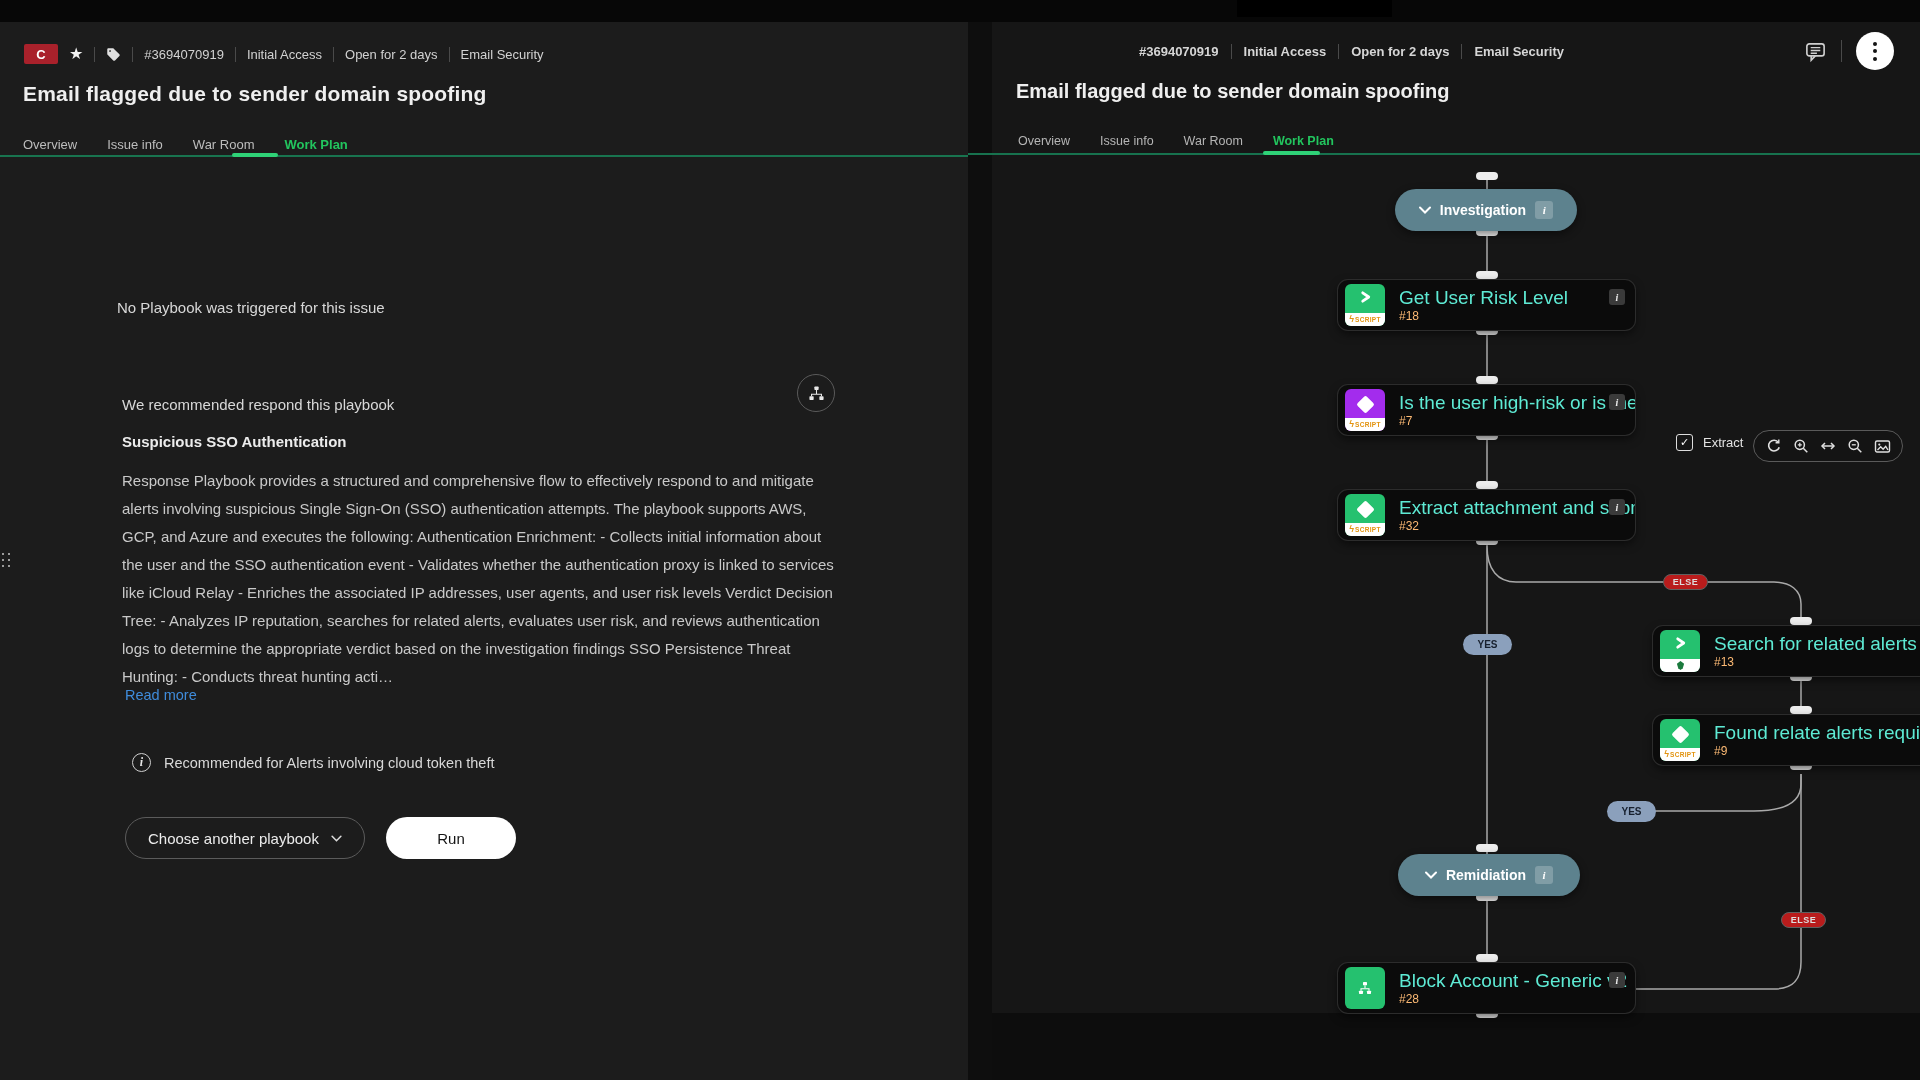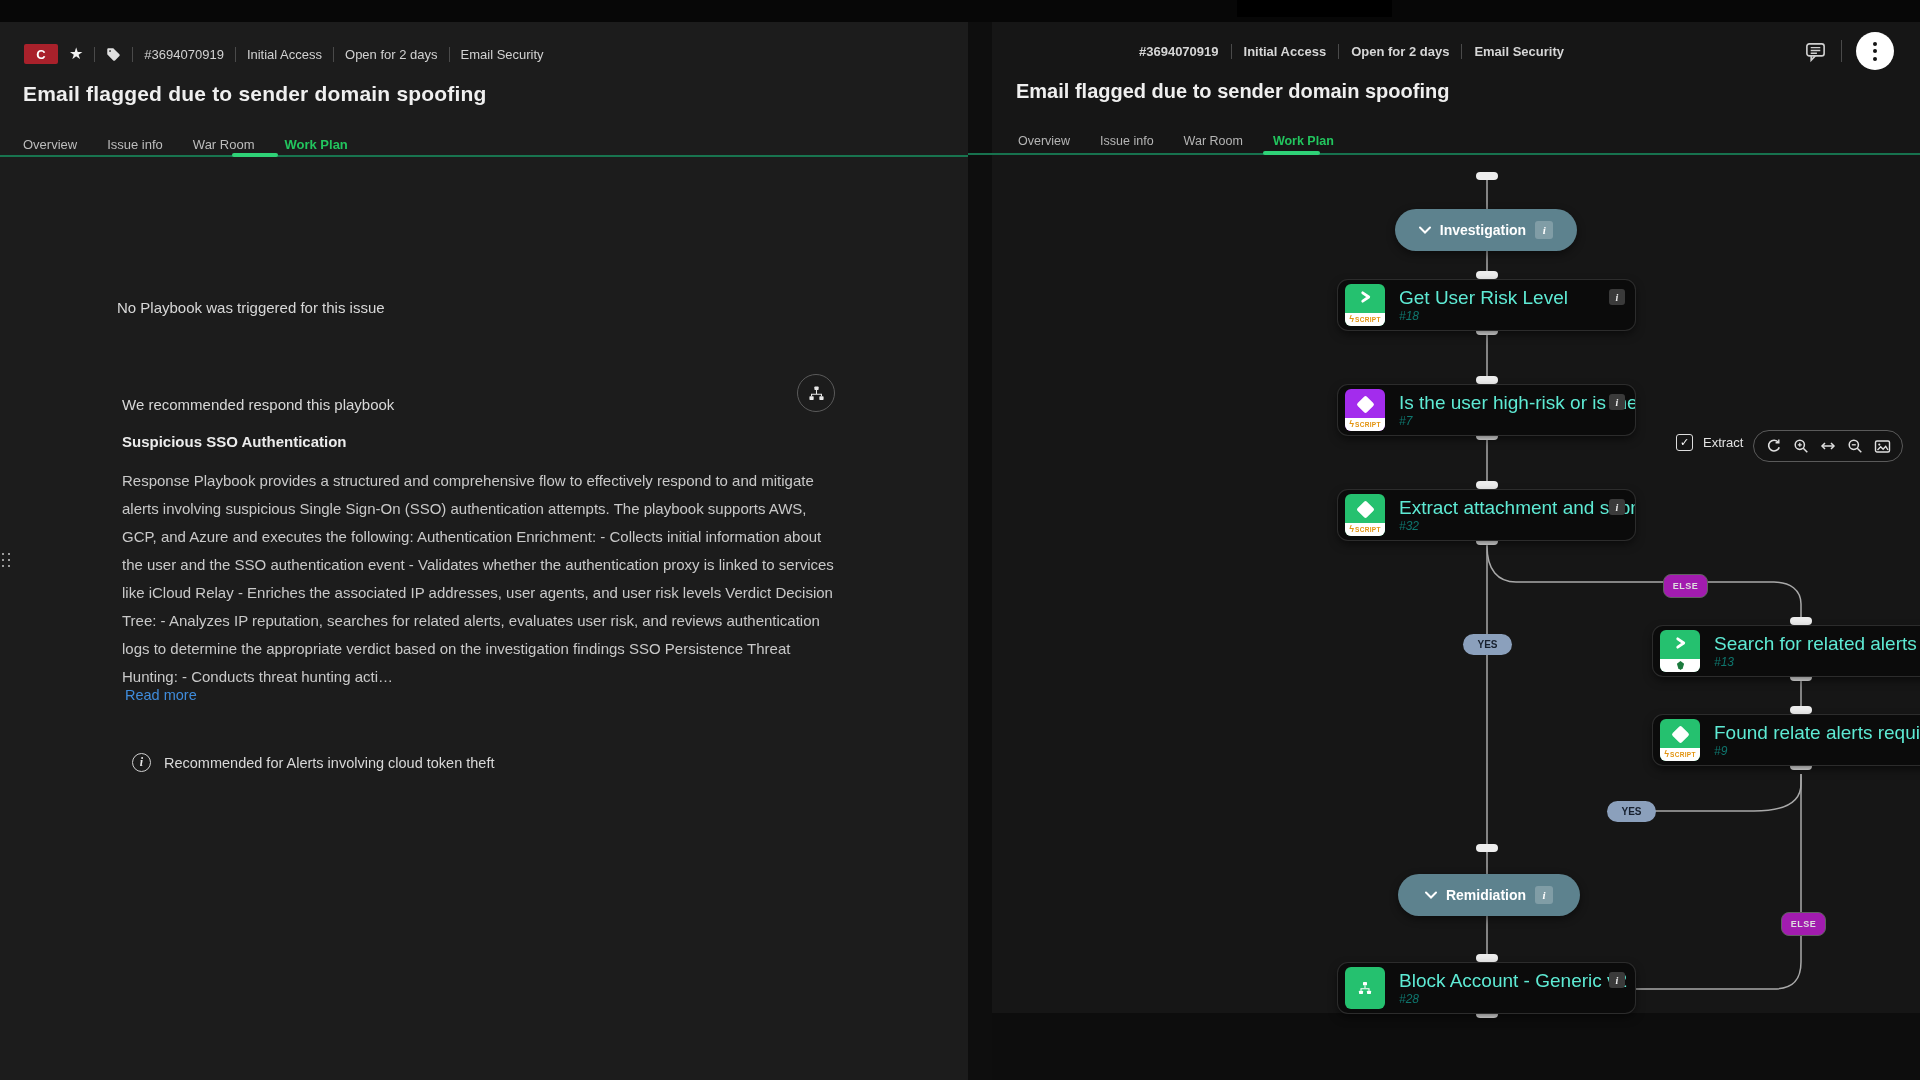--- a/index.html
+++ b/index.html
@@ -54,47 +54,47 @@
   .kebab-circle i{width:4px;height:4px;border-radius:50%;background:#141414;}
   .rp-title{position:absolute;left:48px;top:58px;margin:0;font-size:20px;font-weight:700;color:#efefef;}
   .rp-tabs{position:absolute;left:50px;top:112px;display:flex;gap:30px;font-size:12.5px;color:#b5b5b5;}
   .rp-tabline{position:absolute;left:0;top:131px;width:952px;height:2px;background:#17724e;}
   .rp-tabline-active{position:absolute;left:295px;top:129px;width:57px;height:4px;border-radius:2px;background:#2fd277;}
 
   .canvas{position:absolute;left:0;top:0;width:952px;height:1058px;}
   .edges{position:absolute;left:0;top:0;pointer-events:none;}
   .stub{position:absolute;width:22px;height:8px;border-radius:4px;background:#ededed;z-index:3;}
   .group-pill{position:absolute;height:42px;border-radius:21px;background:#5d828e;display:flex;align-items:center;
-              justify-content:center;gap:9px;color:#fff;z-index:4;box-shadow:0 3px 8px rgba(0,0,0,.45);cursor:pointer;margin-top:20px;}
+              justify-content:center;gap:9px;color:#fff;z-index:4;box-shadow:0 3px 8px rgba(0,0,0,.45);cursor:pointer;}
   .group-pill .glabel{font-size:14px;font-weight:700;}
   .ichip-light{width:18px;height:18px;border-radius:3px;background:rgba(255,255,255,.22);display:flex;align-items:center;
                justify-content:center;color:#fff;font-family:"Liberation Serif","DejaVu Serif",serif;
                font-style:italic;font-weight:700;font-size:11px;}
   .node{position:absolute;width:297px;height:50px;border-radius:10px;background:#0b0b0b;z-index:4;
         box-shadow:0 0 0 1px #2c2c2c,0 4px 10px rgba(0,0,0,.55);display:flex;align-items:center;cursor:pointer;}
   .node-icon{position:relative;width:40px;height:42px;margin-left:7px;border-radius:6px;overflow:hidden;flex:none;}
   .node-icon .ic-top{position:absolute;left:0;top:0;width:40px;height:42px;display:flex;align-items:flex-start;
                      justify-content:center;padding-top:6px;box-sizing:border-box;}
   .node-icon.full .ic-top{align-items:center;padding-top:0;}
   .ic-green{background:#25c16f;}
   .ic-purple{background:#a32ced;}
   .banner{position:absolute;left:0;bottom:0;width:40px;height:13px;background:#fff;display:flex;align-items:center;
           justify-content:center;gap:1px;}
   .banner .bolt{color:#e2930f;font-size:9px;font-weight:700;line-height:9px;}
   .banner .btxt{color:#e2930f;font-size:6.5px;font-weight:700;letter-spacing:.3px;}
   .diamond{width:13px;height:13px;background:#fff;border-radius:2px;transform:rotate(45deg);margin-top:3px;}
   .node-text{margin-left:14px;flex:1;min-width:0;}
   .node-title{font-size:19px;color:#5eead4;white-space:nowrap;overflow:hidden;}
-  .node-id{font-size:12px;color:#0f766e;margin-top:0;font-style:italic;}
+  .node-id{font-size:12px;color:#fdba74;margin-top:0;}
   .ichip-dark{position:absolute;right:10px;top:9px;width:16px;height:16px;border-radius:3px;background:#3a3a3a;
               display:flex;align-items:center;justify-content:center;color:#eee;
               font-family:"Liberation Serif","DejaVu Serif",serif;font-style:italic;font-weight:700;font-size:10px;}
   .lbl{position:absolute;z-index:5;display:flex;align-items:center;justify-content:center;font-weight:700;}
   .lbl-yes{width:49px;height:21px;border-radius:11px;background:#8ba0bc;color:#17202e;font-size:10px;}
-  .lbl-else{width:45px;height:24px;border-radius:8px;background:#a21caf;border:1px solid #606060;
+  .lbl-else{width:45px;height:16px;border-radius:8px;background:#b91c1c;border:1px solid #606060;
             color:#dedede;font-size:9px;letter-spacing:.5px;box-sizing:border-box;}
   .follow-wrap{position:absolute;left:708px;top:412px;display:flex;align-items:center;gap:10px;z-index:6;}
   .checkbox{width:17px;height:17px;border:1.5px solid #dedede;border-radius:3px;background:#161616;box-sizing:border-box;
             display:flex;align-items:center;justify-content:center;color:#fff;font-size:11px;font-weight:700;}
   .follow-label{font-size:13px;color:#e2e2e2;}
   .view-toolbar{position:absolute;left:785px;top:408px;width:150px;height:32px;border:1px solid #5a5a5a;
                 border-radius:16px;display:flex;align-items:center;justify-content:space-around;z-index:6;
                 background:rgba(20,20,20,.7);padding:0 6px;box-sizing:border-box;}
   .tool-btn{width:22px;height:22px;display:flex;align-items:center;justify-content:center;background:none;border:none;padding:0;}
 </style>
@@ -151,20 +151,31 @@
 
     <h3 class="pb-name">Suspicious SSO Authentication</h3>
     <p class="pb-desc">Response Playbook provides a structured and comprehensive flow to effectively respond to and mitigate alerts involving suspicious Single Sign-On (SSO) authentication attempts. The playbook supports AWS, GCP, and Azure and executes the following: Authentication Enrichment: - Collects initial information about the user and the SSO authentication event - Validates whether the authentication proxy is linked to services like iCloud Relay - Enriches the associated IP addresses, user agents, and user risk levels Verdict Decision Tree: - Analyzes IP reputation, searches for related alerts, evaluates user risk, and reviews authentication logs to determine the appropriate verdict based on the investigation findings SSO Persistence Threat Hunting: - Conducts threat hunting acti…</p>
     <a class="read-more">Read more</a>
 
     <div class="note-row">
       <span class="info-circle">i</span>
       <span>Recommended for Alerts involving cloud token theft</span>
     </div>
 
+    <div class="btn-row">
+      <button class="btn-choose">
+        <span>Choose another playbook</span>
+        <span style="display:flex;">
+          <svg width="11" height="7" viewBox="0 0 12 8" fill="none">
+              <path d="M1 1.5l5 5 5-5" stroke="#dcdcdc" stroke-width="1.8" stroke-linecap="round"></path>
+            </svg>
+        </span>
+      </button>
+      <button class="btn-run">Run</button>
+    </div>
 
     <div class="drag-handle">
       <i></i>
         <i></i>
         <i></i>
         <i></i>
         <i></i>
         <i></i>
     </div>
   </section>

